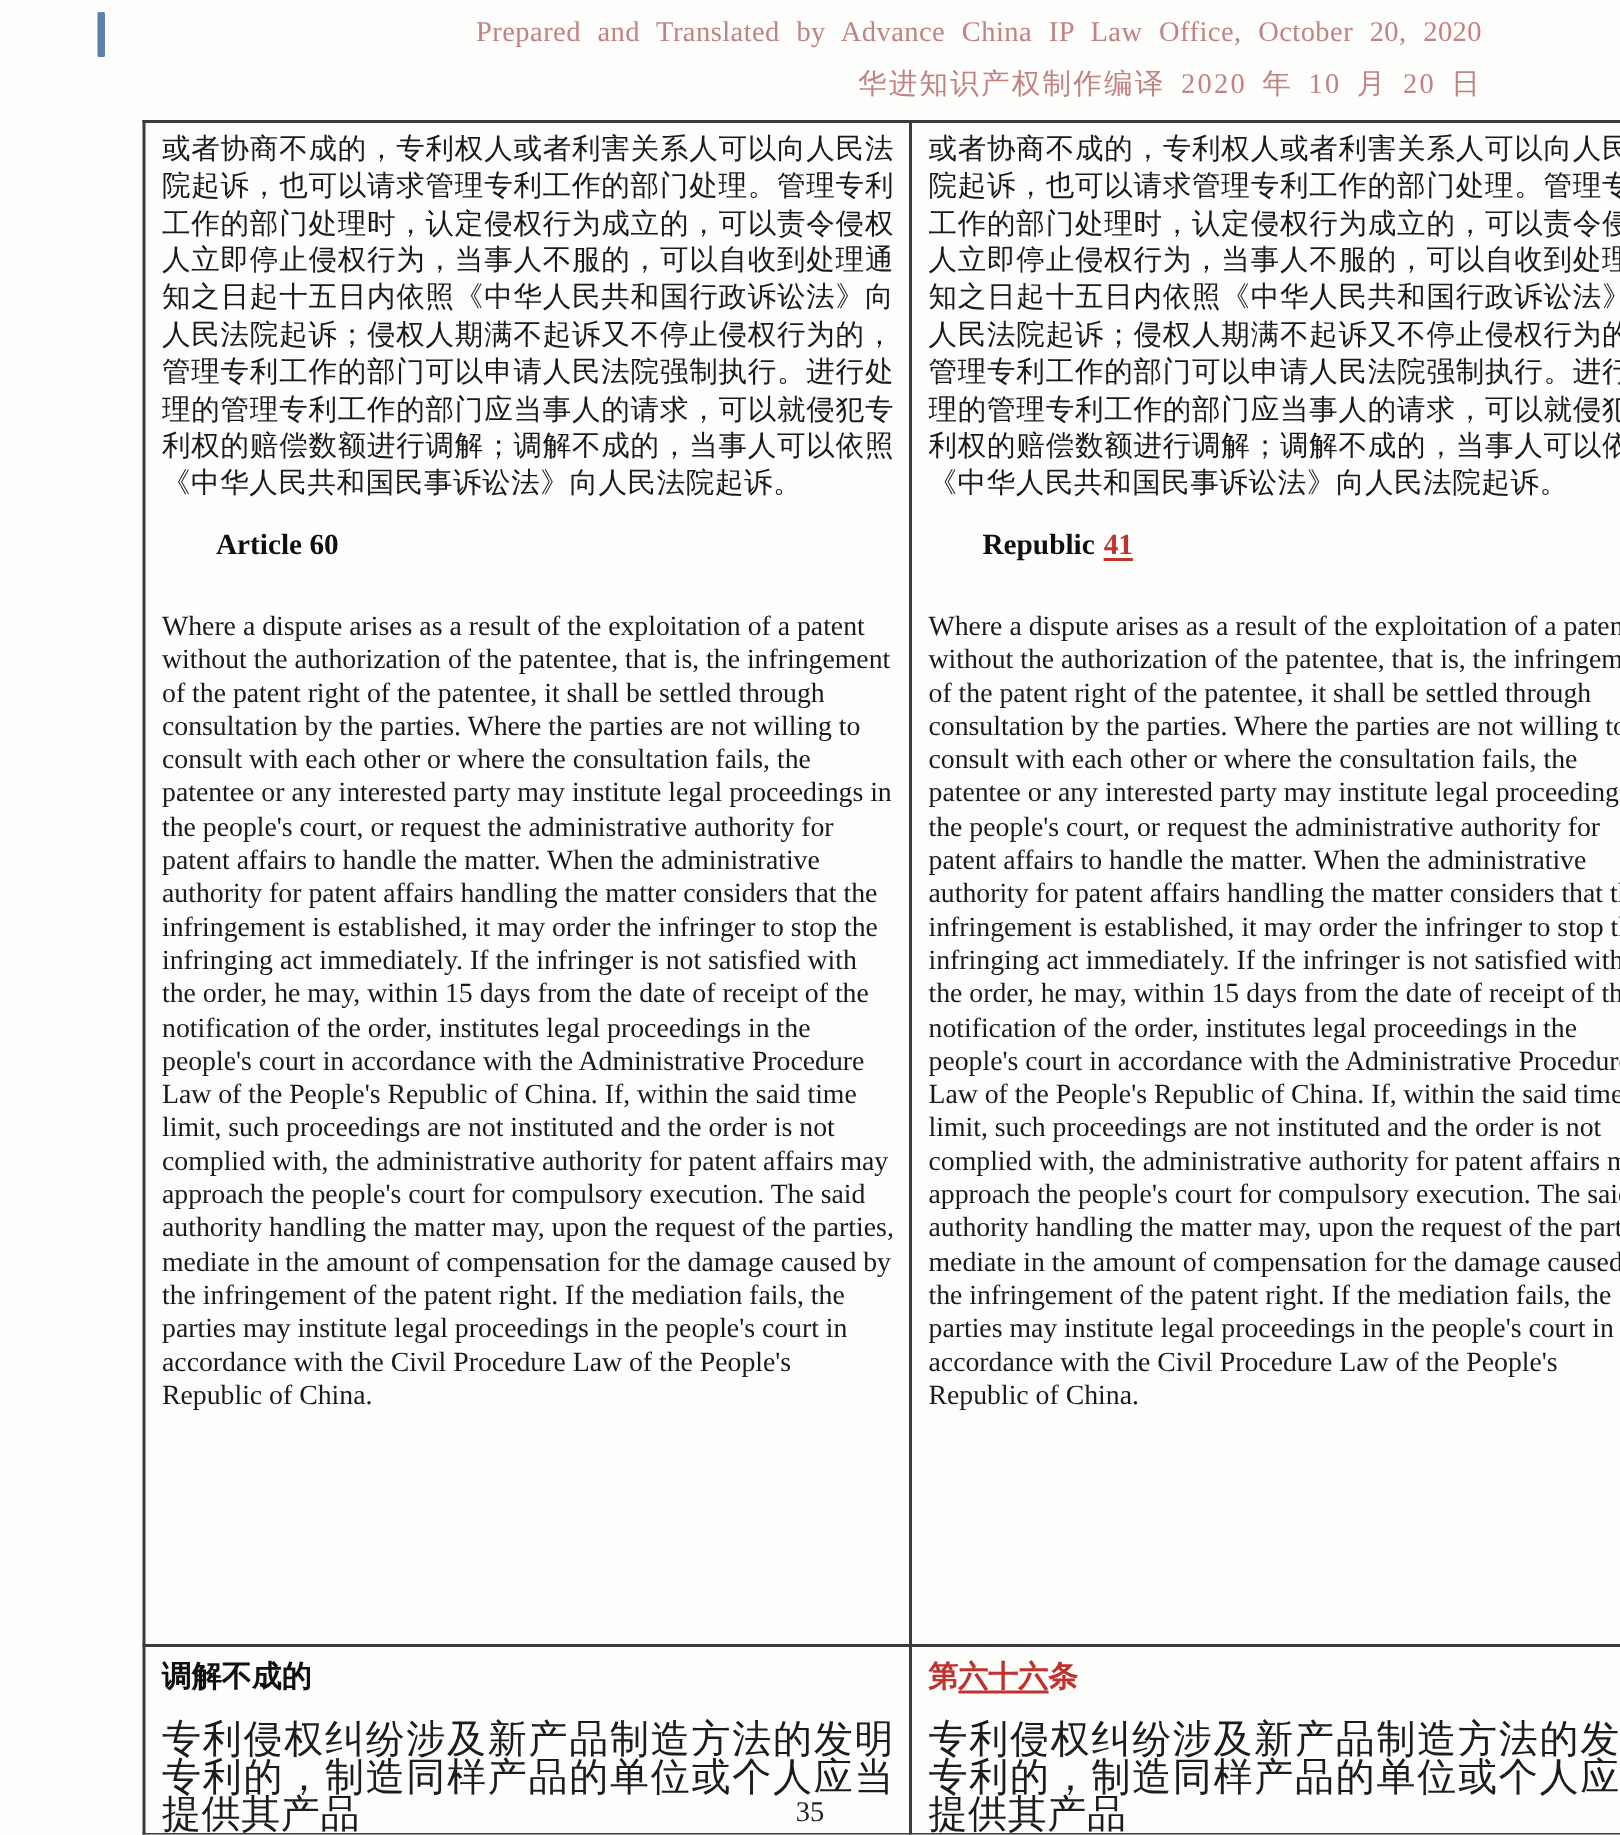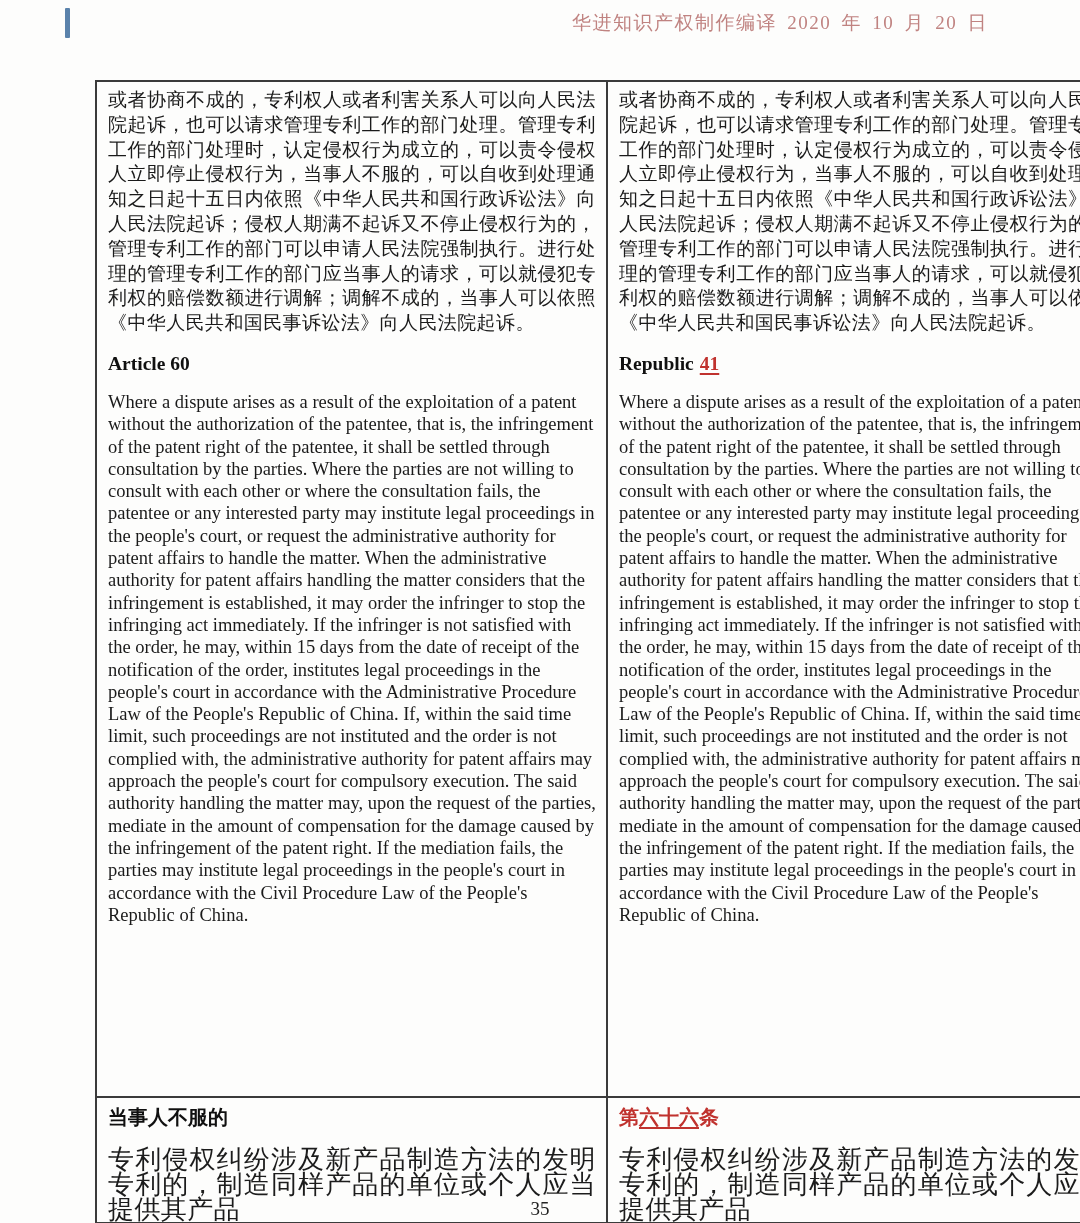--- a/index.html
+++ b/index.html
@@ -34,21 +34,21 @@
     color: var(--header-text, #c08381);
     line-height: 1.2;
   }
   .header-line1 {
     font-size: 19px;
     word-spacing: 6px;
     letter-spacing: 0.3px;
   }
   .header-line2 {
     font-size: 19px;
-    margin-top: 1px;
+    margin-top: 12px;
     letter-spacing: 1.5px;
     word-spacing: 4px;
   }
 
   table.law-table {
     position: absolute;
     left: 95px;
     top: 80px;
     width: 890px;
     border-collapse: collapse;
@@ -69,25 +69,26 @@
     line-height: 24.8px;
     letter-spacing: 0.4px;
     text-align: justify;
     color: #1a1a1a;
   }
   .article-heading {
     font-size: 19.5px;
     font-weight: bold;
     margin-top: 17px;
     color: #101010;
+    margin-left: 36px;
   }
   .en-para {
     font-size: 18.5px;
     line-height: 22.3px;
-    margin-top: 16px;
+    margin-top: 32px;
     text-align: left;
     color: #1a1a1a;
   }
   .row2-heading {
     font-size: 20px;
     font-weight: bold;
     color: #101010;
   }
   .row2-para {
     font-size: 26px;
@@ -119,20 +120,21 @@
   }
 </style>
 </head>
 <body>
 
 <div class="page">
 
   <div class="cursor-bar"></div>
 
   <div class="header">
+    <div class="header-line1">Prepared and Translated by Advance China IP Law Office, October 20, 2020</div>
     <div class="header-line2">华进知识产权制作编译 2020 年 10 月 20 日</div>
   </div>
 
   <table class="law-table">
     <tbody>
       <tr>
         <td class="cell-row1">
           <p class="zh-para">或者协商不成的，专利权人或者利害关系人可以向人民法院起诉，也可以请求管理专利工作的部门处理。管理专利工作的部门处理时，认定侵权行为成立的，可以责令侵权人立即停止侵权行为，当事人不服的，可以自收到处理通知之日起十五日内依照《中华人民共和国行政诉讼法》向人民法院起诉；侵权人期满不起诉又不停止侵权行为的，管理专利工作的部门可以申请人民法院强制执行。进行处理的管理专利工作的部门应当事人的请求，可以就侵犯专利权的赔偿数额进行调解；调解不成的，当事人可以依照《中华人民共和国民事诉讼法》向人民法院起诉。</p>
           <p class="article-heading">Article 60</p>
           <p class="en-para">Where a dispute arises as a result of the exploitation of a patent without the authorization of the patentee, that is, the infringement of the patent right of the patentee, it shall be settled through consultation by the parties. Where the parties are not willing to consult with each other or where the consultation fails, the patentee or any interested party may institute legal proceedings in the people's court, or request the administrative authority for patent affairs to handle the matter. When the administrative authority for patent affairs handling the matter considers that the infringement is established, it may order the infringer to stop the infringing act immediately. If the infringer is not satisfied with the order, he may, within 15 days from the date of receipt of the notification of the order, institutes legal proceedings in the people's court in accordance with the Administrative Procedure Law of the People's Republic of China. If, within the said time limit, such proceedings are not instituted and the order is not complied with, the administrative authority for patent affairs may approach the people's court for compulsory execution. The said authority handling the matter may, upon the request of the parties, mediate in the amount of compensation for the damage caused by the infringement of the patent right. If the mediation fails, the parties may institute legal proceedings in the people's court in accordance with the Civil Procedure Law of the People's Republic of China.</p>
@@ -140,21 +142,21 @@
         <td class="cell-row1">
           <p class="zh-para">或者协商不成的，专利权人或者利害关系人可以向人民法院起诉，也可以请求管理专利工作的部门处理。管理专利工作的部门处理时，认定侵权行为成立的，可以责令侵权人立即停止侵权行为，当事人不服的，可以自收到处理通知之日起十五日内依照《中华人民共和国行政诉讼法》向人民法院起诉；侵权人期满不起诉又不停止侵权行为的，管理专利工作的部门可以申请人民法院强制执行。进行处理的管理专利工作的部门应当事人的请求，可以就侵犯专利权的赔偿数额进行调解；调解不成的，当事人可以依照《中华人民共和国民事诉讼法》向人民法院起诉。</p>
           <p class="article-heading">
             <span>Republic</span><span class="red-underline article-number">41</span>
           </p>
           <p class="en-para">Where a dispute arises as a result of the exploitation of a patent without the authorization of the patentee, that is, the infringement of the patent right of the patentee, it shall be settled through consultation by the parties. Where the parties are not willing to consult with each other or where the consultation fails, the patentee or any interested party may institute legal proceedings in the people's court, or request the administrative authority for patent affairs to handle the matter. When the administrative authority for patent affairs handling the matter considers that the infringement is established, it may order the infringer to stop the infringing act immediately. If the infringer is not satisfied with the order, he may, within 15 days from the date of receipt of the notification of the order, institutes legal proceedings in the people's court in accordance with the Administrative Procedure Law of the People's Republic of China. If, within the said time limit, such proceedings are not instituted and the order is not complied with, the administrative authority for patent affairs may approach the people's court for compulsory execution. The said authority handling the matter may, upon the request of the parties, mediate in the amount of compensation for the damage caused by the infringement of the patent right. If the mediation fails, the parties may institute legal proceedings in the people's court in accordance with the Civil Procedure Law of the People's Republic of China.</p>
         </td>
       </tr>
       <tr>
         <td class="cell-row2">
-          <p class="row2-heading">当事人不服的</p>
+          <p class="row2-heading">调解不成的</p>
           <p class="row2-para">专利侵权纠纷涉及新产品制造方法的发明专利的，制造同样产品的单位或个人应当提供其产品</p>
         </td>
         <td class="cell-row2">
           <p class="row2-heading red">
             <span>第</span><span class="red-underline">六十六</span><span>条</span>
           </p>
           <p class="row2-para">专利侵权纠纷涉及新产品制造方法的发明专利的，制造同样产品的单位或个人应当提供其产品</p>
         </td>
       </tr>
     </tbody>

